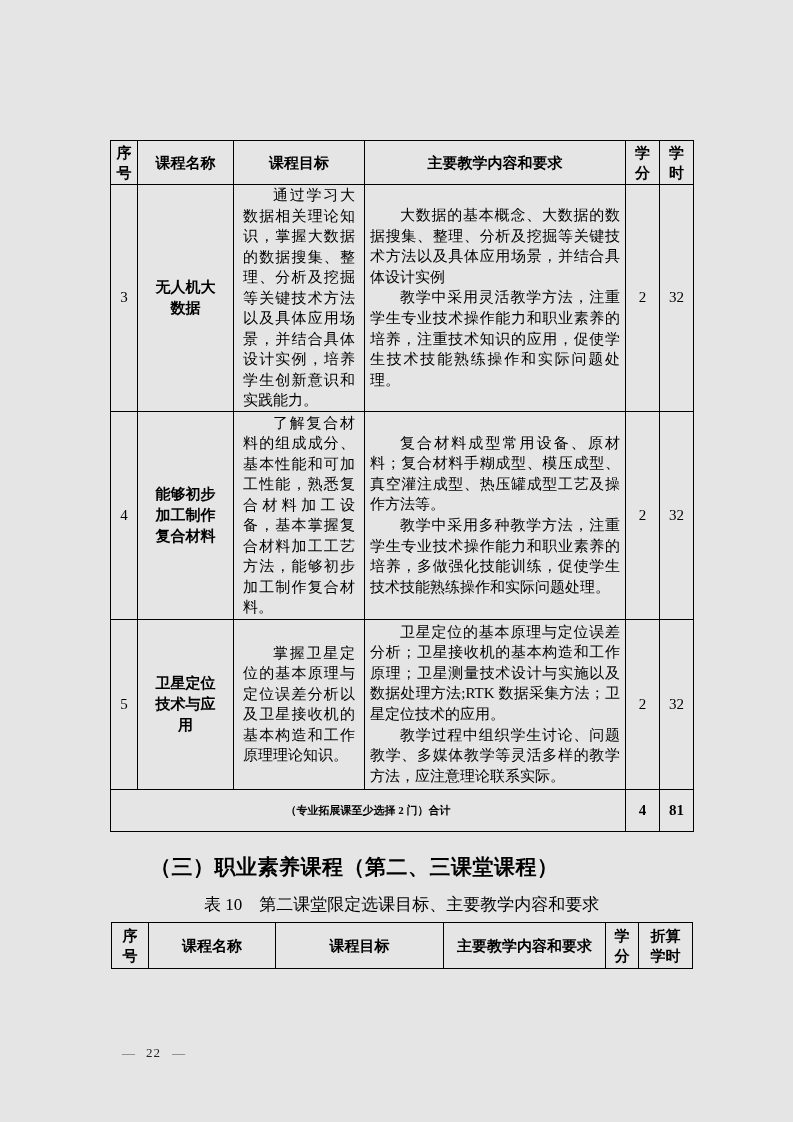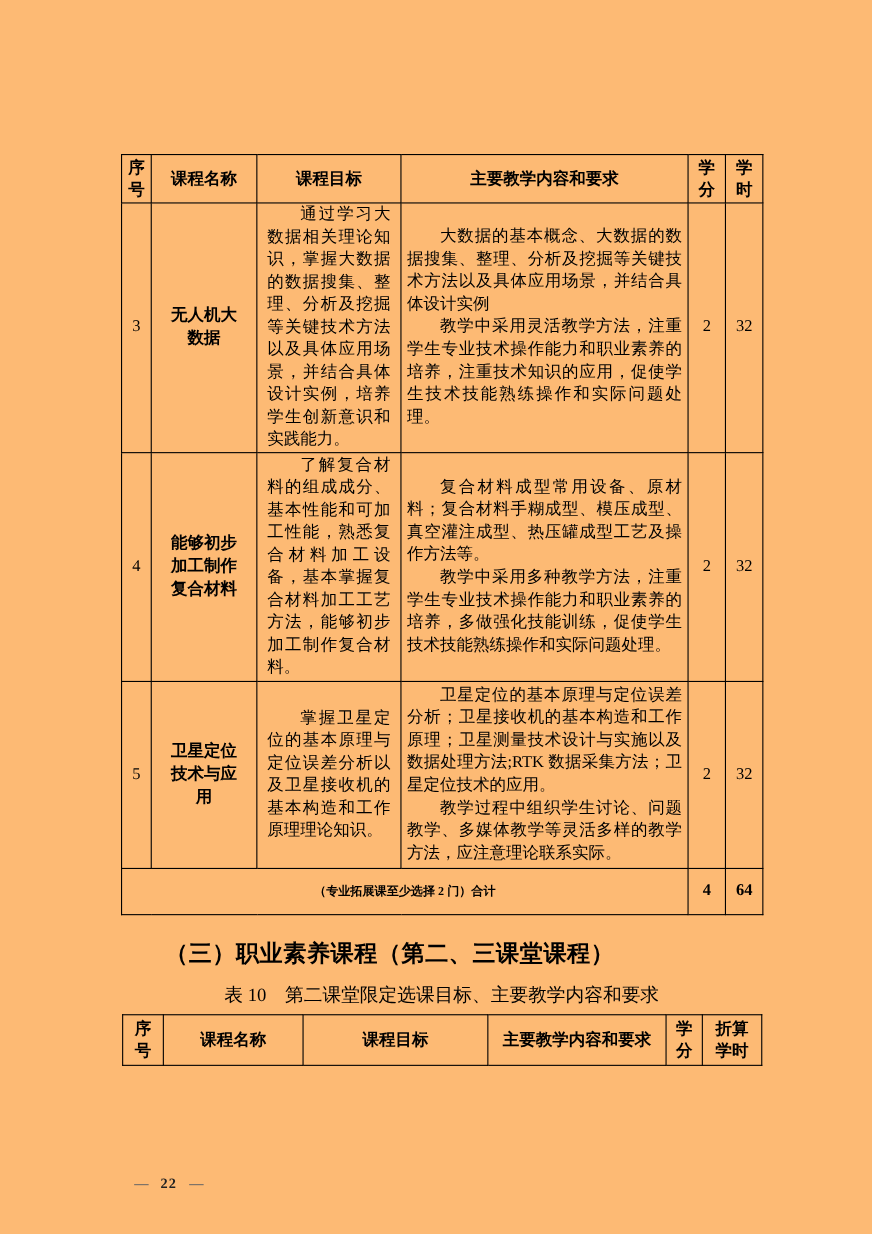--- a/index.html
+++ b/index.html
@@ -3,21 +3,21 @@
 <meta charset="utf-8">
 <style>
   * { margin:0; padding:0; box-sizing:border-box; }
   html,body { width:793px; height:1122px; }
   body {
     background:#ffffff;
     color:#000000;
     font-family:"Liberation Serif","DejaVu Serif",serif;
     position:relative;
   }
-  .page { position:absolute; inset:0; background:#fdba74; overflow:hidden; }
+  .page { position:absolute; inset:0; background:#e5e5e5; overflow:hidden; }
 
   table { border-collapse:collapse; table-layout:fixed; }
   th, td { border:1px solid #000; vertical-align:middle; overflow:hidden; }
   .t1 { position:absolute; left:110px; top:140px; width:583px; border:1.5px solid #000; }
   .t2 { position:absolute; left:111px; top:922px; width:581px; border:1.5px solid #000; }
 
   th {
     font-weight:bold; font-size:15px; text-align:center;
     line-height:20px; word-break:break-all;
   }
@@ -54,22 +54,22 @@
     position:absolute; left:150px; top:853px;
     font-size:21px; font-weight:600; letter-spacing:0.5px;
     white-space:nowrap;
     text-align:center;
   }
   .table-caption {
     position:absolute; left:111px; top:893px; width:581px;
     text-align:center; font-size:17px; white-space:nowrap;
   }
   .footer {
-    position:absolute; left:122px; top:1068px;
-    font-size:13px; color:#222; white-space:nowrap;font-weight:bold;
+    position:absolute; left:122px; top:1045px;
+    font-size:13px; color:#222; white-space:nowrap;
   }
   .footer .dash { color:#666; }
   .footer .pn { margin:0 11px; letter-spacing:1px; }
 </style>
 </head>
 <body>
 
 <div class="page">
 
   <table class="t1">
@@ -127,21 +127,21 @@
         <td class="content">
           <p>卫星定位的基本原理与定位误差分析；卫星接收机的基本构造和工作原理；卫星测量技术设计与实施以及数据处理方法;RTK 数据采集方法；卫星定位技术的应用。</p>
           <p>教学过程中组织学生讨论、问题教学、多媒体教学等灵活多样的教学方法，应注意理论联系实际。</p>
         </td>
         <td class="num">2</td>
         <td class="num">32</td>
       </tr>
       <tr class="sum">
         <td class="sum-label" colspan="4">（专业拓展课至少选择 2 门）合计</td>
         <td class="sum-num">4</td>
-        <td class="sum-num">64</td>
+        <td class="sum-num">81</td>
       </tr>
     </tbody>
   </table>
 
   <div class="section-heading">（三）职业素养课程（第二、三课堂课程）</div>
 
   <div class="table-caption">表 10　第二课堂限定选课目标、主要教学内容和要求</div>
 
   <table class="t2">
     <colgroup>

